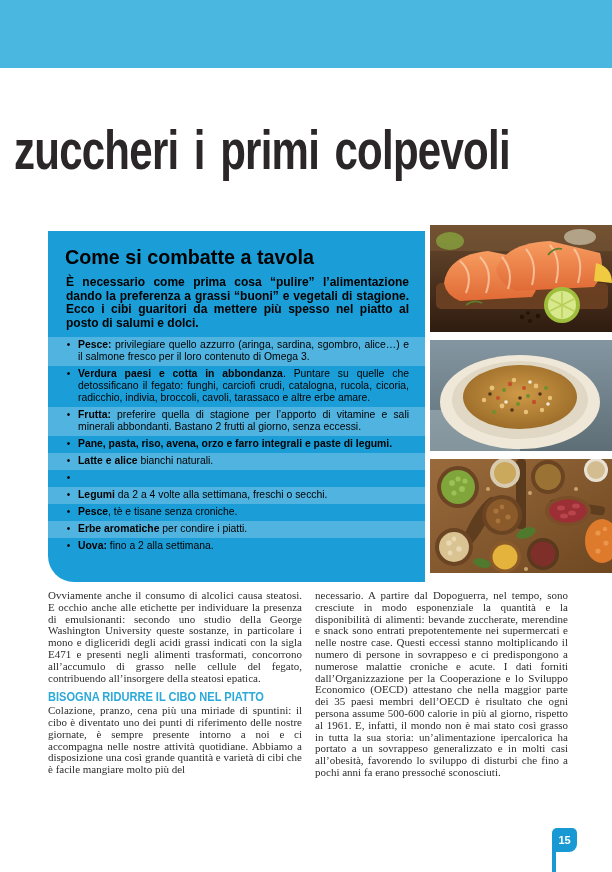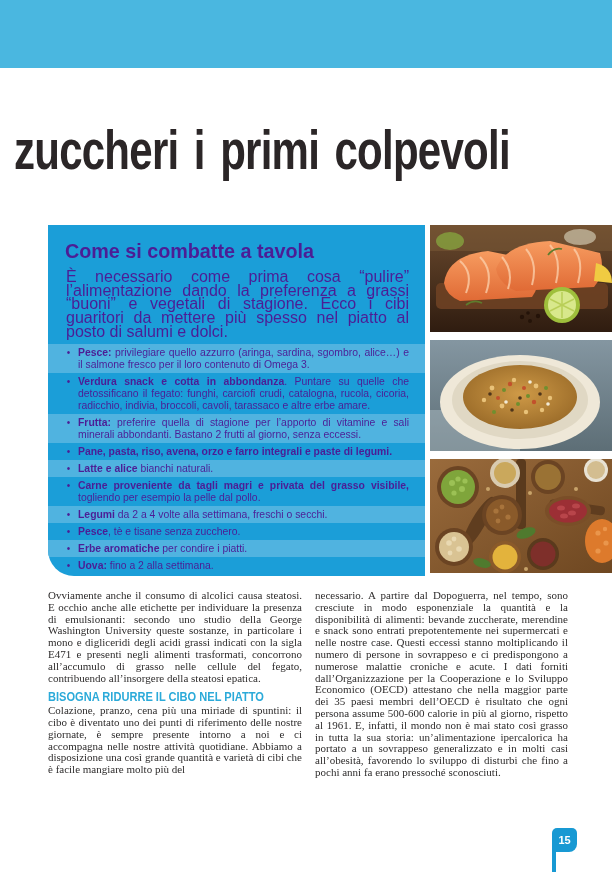--- a/index.html
+++ b/index.html
@@ -4,26 +4,26 @@
 <style>
   html,body{margin:0;padding:0;background:#fff;}
   .page{position:relative;width:612px;height:872px;background:#ffffff;overflow:hidden;
         font-family:"Liberation Sans",sans-serif;}
   .top-band{position:absolute;left:0;top:0;width:612px;height:68px;background:#4ab7e0;}
   .main-title{position:absolute;left:14px;top:118px;width:592px;margin:0;
         font-family:"Liberation Sans",sans-serif;font-weight:bold;color:#2b2627;
         font-size:56px;letter-spacing:-1px;word-spacing:6px;white-space:nowrap;
         transform:scaleX(0.75);transform-origin:left top;line-height:1.15;}
   
-  .info-box{position:absolute;left:48px;top:225px;width:377px;height:351px;
-        background:#1b9ed8;border-bottom-left-radius:26px;overflow:hidden;color:#4c1d95;}
+  .info-box{position:absolute;left:48px;top:231px;width:377px;height:351px;
+        background:#1b9ed8;border-bottom-left-radius:26px;overflow:hidden;color:#000000;}
   .info-box h2{margin:0;padding:13px 18px 0 18px;font-size:21px;font-weight:bold;
         letter-spacing:0;line-height:1.2;transform:scaleX(0.94);transform-origin:left top;}
-  .info-box .intro{margin:7px 16px 6px 18px;font-size:16px;line-height:13.6px;
-        text-align:justify;font-weight:normal;}
+  .info-box .intro{margin:7px 16px 6px 18px;font-size:12px;line-height:13.6px;
+        text-align:justify;font-weight:bold;}
   .food-list{list-style:none;margin:0;padding:0;}
   .food-list li{display:flex;padding:2.5px 0;font-size:10.4px;line-height:12px;}
   .food-list li.light{background:#50b3e0;}
   .food-list .dot{width:13px;min-width:13px;text-align:center;padding-left:14px;font-size:10px;}
   .food-list .txt{flex:1;padding-right:16px;padding-left:3px;text-align:justify;}
   
   .photos{position:absolute;left:430px;top:225px;width:182px;}
   .photo{width:182px;overflow:hidden;margin-bottom:8px;}
   .photo svg{display:block;}
   
@@ -55,45 +55,44 @@
   <div class="info-box">
     <h2>Come si combatte a tavola</h2>
     <p class="intro">È necessario come prima cosa “pulire” l’alimentazione dando la preferenza a grassi “buoni” e vegetali di stagione. Ecco i cibi guaritori da mettere più spesso nel piatto al posto di salumi e dolci.</p>
     <ul class="food-list">
       <li class="light">
         <span class="dot">•</span>
         <span class="txt"><b>Pesce:</b><span> privilegiare quello azzurro (aringa, sardina, sgombro, alice…) e il salmone fresco per il loro contenuto di Omega 3.</span></span>
       </li>
       <li>
         <span class="dot">•</span>
-        <span class="txt"><b>Verdura snack e cotta in abbondanza</b><span>. Puntare su quelle che detossificano il fegato: funghi, carciofi crudi, catalogna, rucola, cicoria, radicchio, indivia, broccoli, cavoli, tarassaco e altre erbe amare.</span></span>
+        <span class="txt"><b>Verdura paesi e cotta in abbondanza</b><span>. Puntare su quelle che detossificano il fegato: funghi, carciofi crudi, catalogna, rucola, cicoria, radicchio, indivia, broccoli, cavoli, tarassaco e altre erbe amare.</span></span>
       </li>
       <li class="light">
         <span class="dot">•</span>
         <span class="txt"><b>Frutta:</b><span> preferire quella di stagione per l’apporto di vitamine e sali minerali abbondanti. Bastano 2 frutti al giorno, senza eccessi.</span></span>
       </li>
       <li>
         <span class="dot">•</span>
         <span class="txt"><b>Pane, pasta, riso, avena, orzo e farro integrali e paste di legumi.</b><span></span></span>
       </li>
       <li class="light">
         <span class="dot">•</span>
         <span class="txt"><b>Latte e alice</b><span> bianchi naturali.</span></span>
       </li>
       <li>
         <span class="dot">•</span>
-        <span class="txt"><b>Carne proveniente da tagli magri e privata del grasso visibile,</b><span> togliendo per esempio la pelle dal pollo.</span></span>
       </li>
       <li class="light">
         <span class="dot">•</span>
         <span class="txt"><b>Legumi</b><span> da 2 a 4 volte alla settimana, freschi o secchi.</span></span>
       </li>
       <li>
         <span class="dot">•</span>
-        <span class="txt"><b>Pesce</b><span>, tè e tisane senza zucchero.</span></span>
+        <span class="txt"><b>Pesce</b><span>, tè e tisane senza croniche.</span></span>
       </li>
       <li class="light">
         <span class="dot">•</span>
         <span class="txt"><b>Erbe aromatiche</b><span> per condire i piatti.</span></span>
       </li>
       <li>
         <span class="dot">•</span>
         <span class="txt"><b>Uova:</b><span> fino a 2 alla settimana.</span></span>
       </li>
     </ul>

